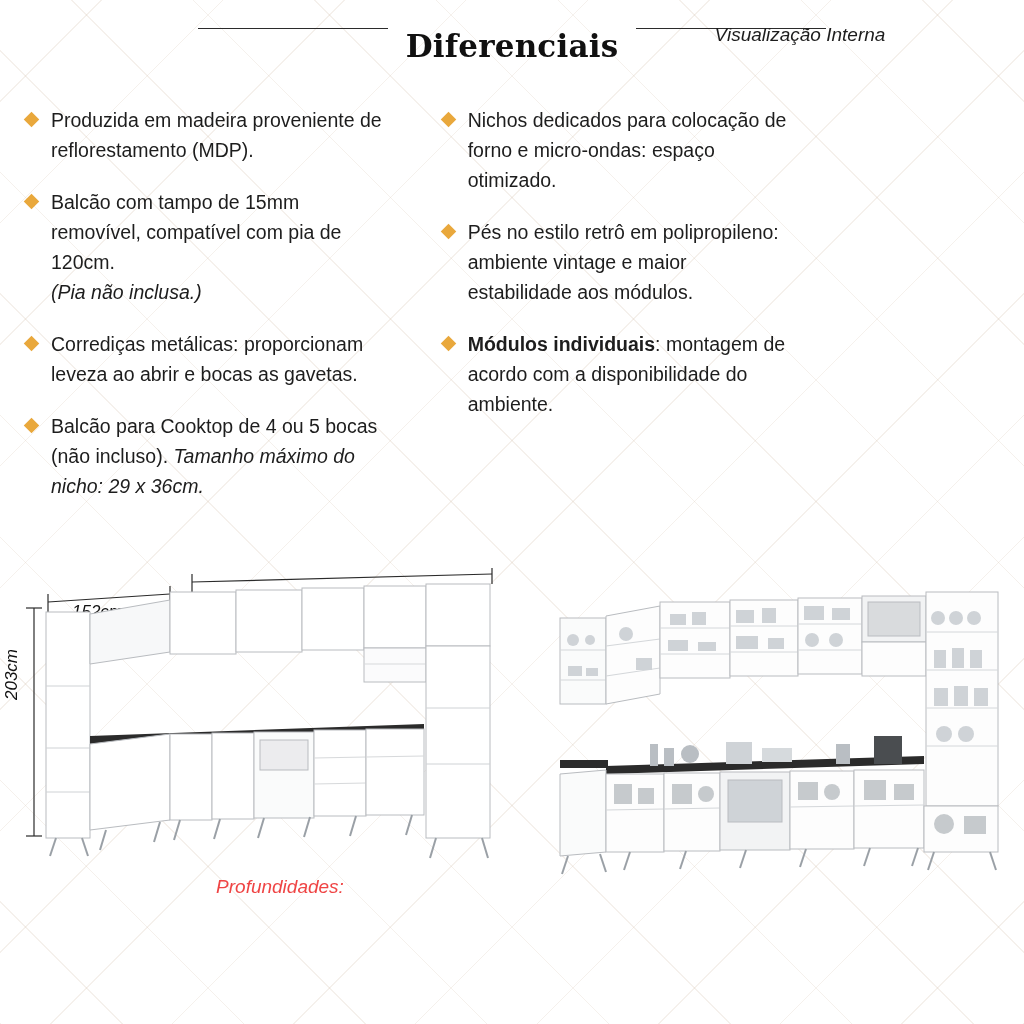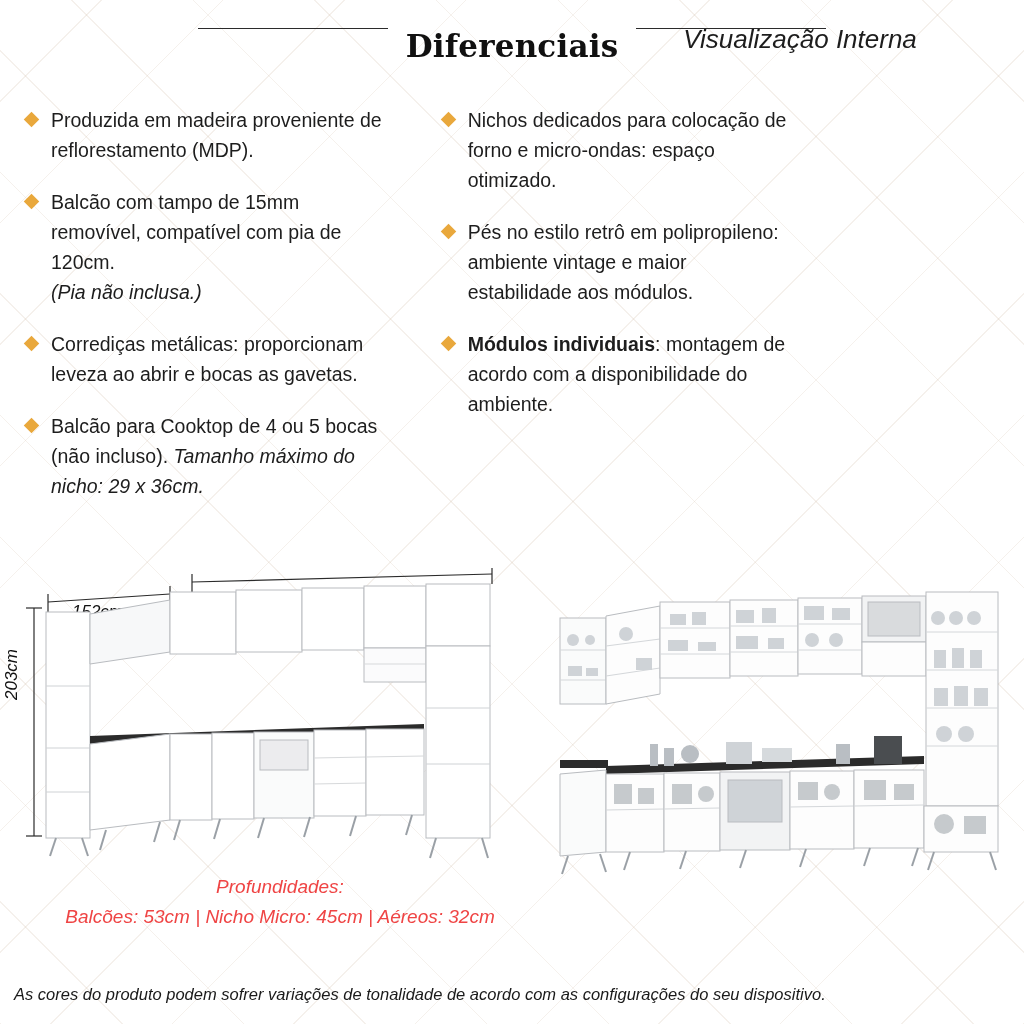--- a/index.html
+++ b/index.html
@@ -103,21 +103,21 @@
     width: 1024px;
     height: 400px;
   }
 
   .viz-caption {
     position: absolute;
     left: 640px;
     top: 24px;
     width: 320px;
     text-align: center;
-    font-size: 26px;
+    font-size: 19px;
     font-style: italic;
     color: #1d1d1d;
   }
 
   
   .dim {
     position: absolute;
     font-size: 17px;
     font-style: italic;
     color: #111;
@@ -421,17 +421,15 @@
         <line x1="330" y1="264" x2="324" y2="282"></line>
         <line x1="378" y1="264" x2="372" y2="282"></line>
         <line x1="394" y1="268" x2="388" y2="286"></line>
         <line x1="450" y1="268" x2="456" y2="286"></line>
       </g>
     </svg>
   </div>
 
   <div class="depths">
     <div>Profundidades:</div>
-    <div>Balcões: 53cm  |  Nicho Micro: 45cm  |  Aéreos: 32cm</div>
   </div>
 
-  <div class="disclaimer">As cores do produto podem sofrer variações de tonalidade de acordo com as configurações do seu dispositivo.</div>
 </div>
 
 </body></html>

